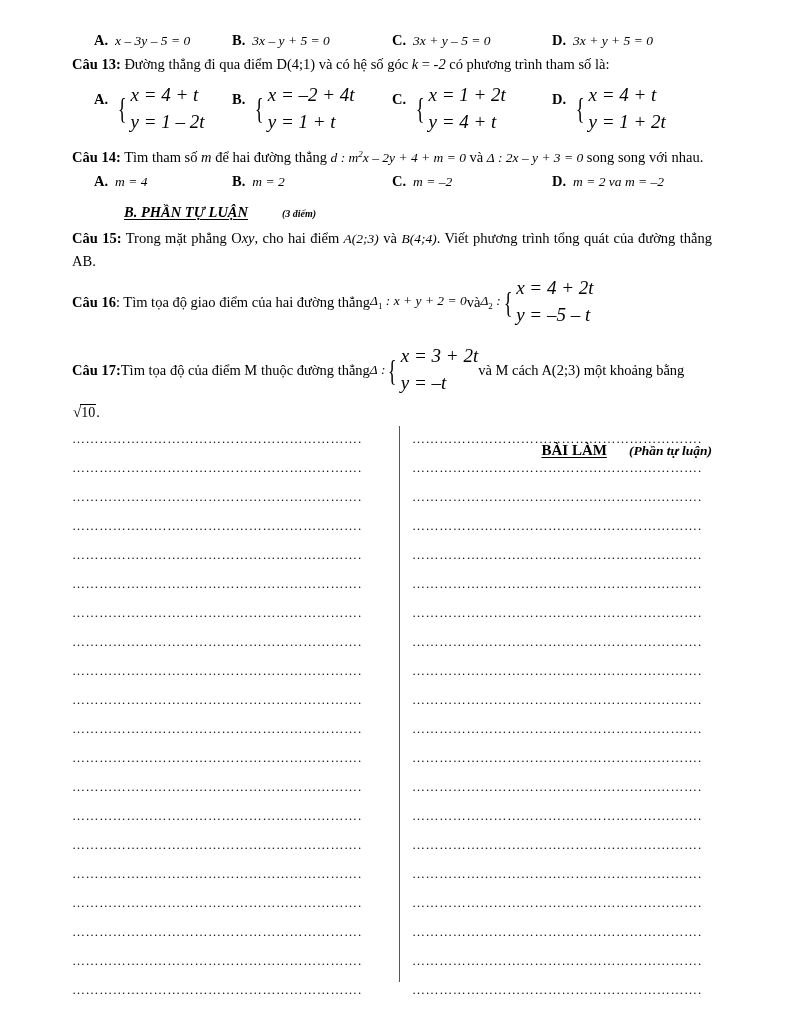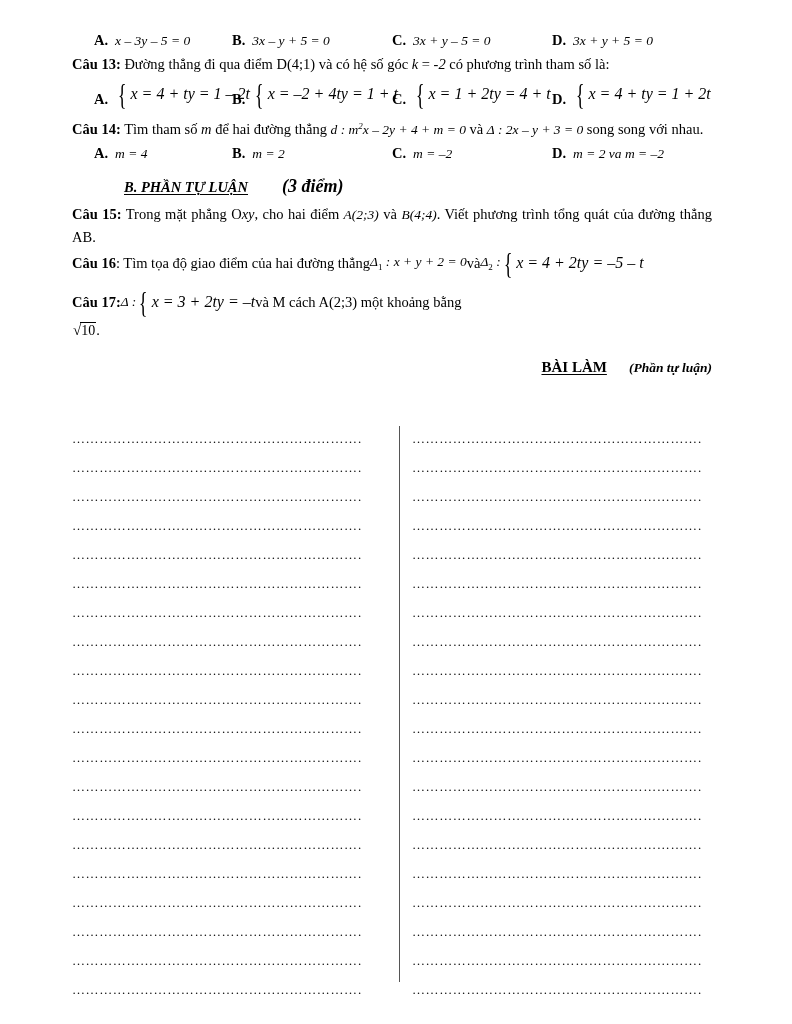--- a/index.html
+++ b/index.html
@@ -76,22 +76,22 @@
   .sys .brace {
     font-size: 30px;
     line-height: 0.82;
     font-weight: 300;
     margin-right: 1px;
     transform: scaleX(0.62);
     display: inline-block;
   }
   .sys .eqs {
     display: inline-flex;
-    flex-direction: row;
-    font-size: 16px;
+    flex-direction: column;
+    font-size: 19px;
     line-height: 1.42;
     white-space: nowrap;
   }
 
   
   .sec-head {
     margin-top: 14px;
     display: flex;
     align-items: baseline;
     padding-left: 52px;
@@ -99,21 +99,21 @@
   .sec-head .t {
     font-weight: bold;
     font-size: 14.5px;
     text-decoration: underline;
     text-underline-offset: 2px;
     font-style: italic;
   }
   .sec-head .pts {
     font-style: italic;
     font-weight: bold;
-    font-size: 18px;
+    font-size: 10px;
     margin-left: 34px;
   }
 
   .q { margin-top: 7px; font-size: 14.5px; line-height: 1.56; text-align: justify; }
   .q .qn { font-weight: bold; }
 
   .bailam {
     text-align: right;
     margin-top: 16px;
     margin-bottom: 4px;
@@ -301,20 +301,21 @@
               <span class="mathi">x = 4 + 2t</span>
               <span class="mathi">y = –5 – t</span>
             </span>
           </span>
       </span>
     </div>
 
     <div class="q" style="margin-top:14px; line-height:1.2;">
       <span style="display:inline-flex; align-items:center; flex-wrap:wrap;justify-content:space-between;">
         <span class="qn">Câu 17:</span>
+          <span> Tìm tọa độ của điểm M thuộc đường thẳng </span>
           <span class="mx"><i>Δ :</i></span>
           <span class="sys">
             <span class="brace">{</span>
             <span class="eqs">
               <span class="mathi">x = 3 + 2t</span>
               <span class="mathi">y = –t</span>
             </span>
           </span>
           <span> và M cách A(2;3) một khoảng bằng </span>
       </span>

